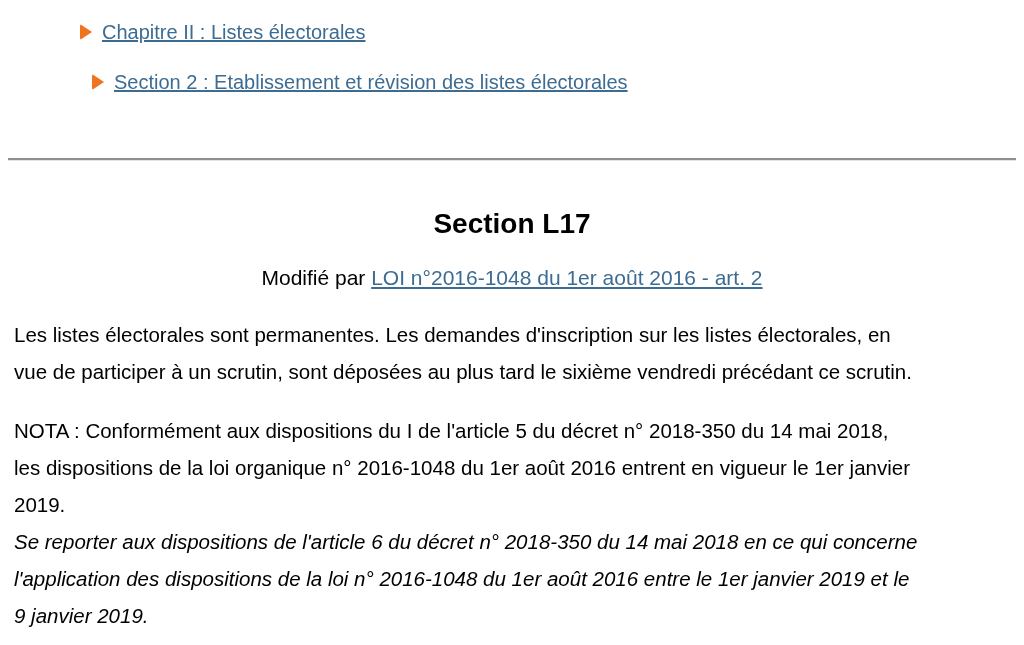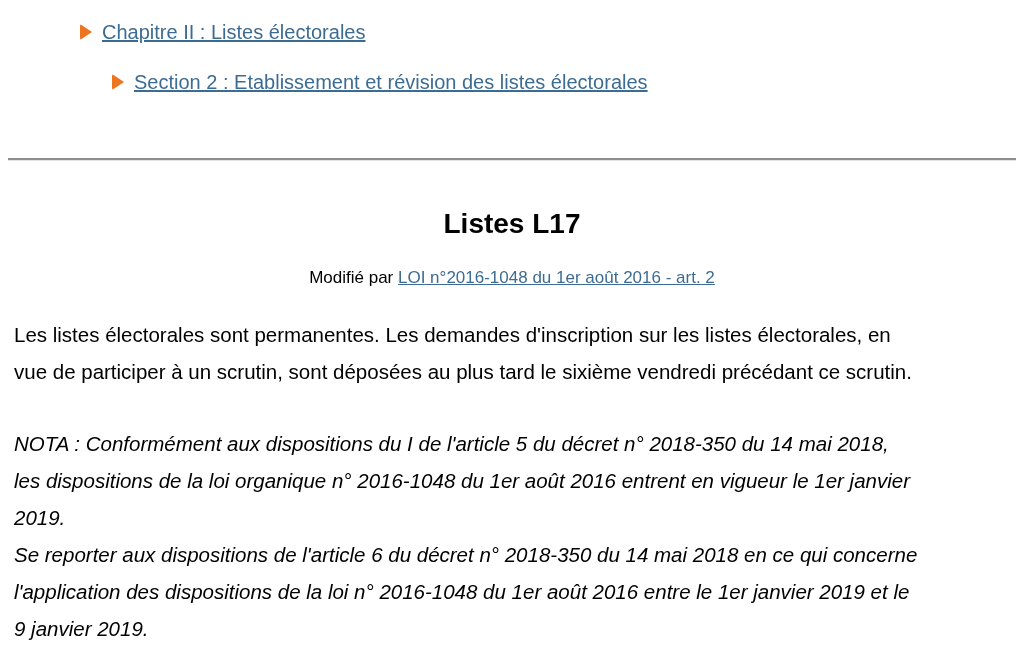--- a/index.html
+++ b/index.html
@@ -22,21 +22,21 @@
   }
   .nav-item {
     display: flex;
     align-items: center;
     font-size: 20px;
     line-height: 24px;
     white-space: nowrap;
   }
   .nav-item.level2 {
     margin-top: 26px;
-    margin-left: 32px;
+    margin-left: 12px;
   }
   .arrow-icon {
     display: inline-block;
     width: 0;
     height: 0;
     border-left: 12px solid #ee7420;
     border-top: 8px solid transparent;
     border-bottom: 8px solid transparent;
     border-radius: 2px;
     margin-right: 10px;
@@ -60,38 +60,37 @@
     margin: 46px 0 0 0;
     text-align: center;
     font-size: 28px;
     line-height: 34px;
     font-weight: bold;
     color: #000000;
   }
   .article-subtitle {
     margin: 25px 0 0 0;
     text-align: center;
-    font-size: 17px;
+    font-size: 21px;
     line-height: 24px;
   }
   .content {
     padding: 0 14px;
   }
   .para {
     font-size: 20.5px;
     line-height: 37px;
     white-space: pre-line;
     margin: 0;
   }
   .para.body-text {
     margin-top: 26px;
   }
   .para.nota {
-    font-style: italic;
-    margin-top: 35px;
+    margin-top: 22px;
   }
   .para.nota2 {
     font-style: italic;
   }
 </style>
 </head>
 <body>
 
 <div class="page">
 
@@ -101,21 +100,21 @@
       <a class="nav-link" href="#">Chapitre II : Listes électorales</a>
     </div>
     <div class="nav-item level2">
       <span class="arrow-icon"></span>
       <a class="nav-link" href="#">Section 2 : Etablissement et révision des listes électorales</a>
     </div>
   </div>
 
   <hr class="divider">
 
-  <h1 class="article-title">Listes L17</h1>
+  <h1 class="article-title">Section L17</h1>
 
   <p class="article-subtitle">
     <span>Modifié par </span><a class="law-link" href="#">LOI n°2016-1048 du 1er août 2016 - art. 2</a>
   </p>
 
   <div class="content">
     <p class="para body-text">Les listes électorales sont permanentes. Les demandes d'inscription sur les listes électorales, en
 vue de participer à un scrutin, sont déposées au plus tard le sixième vendredi précédant ce scrutin.</p>
 
     <p class="para nota">NOTA : Conformément aux dispositions du I de l'article 5 du décret n° 2018-350 du 14 mai 2018,

